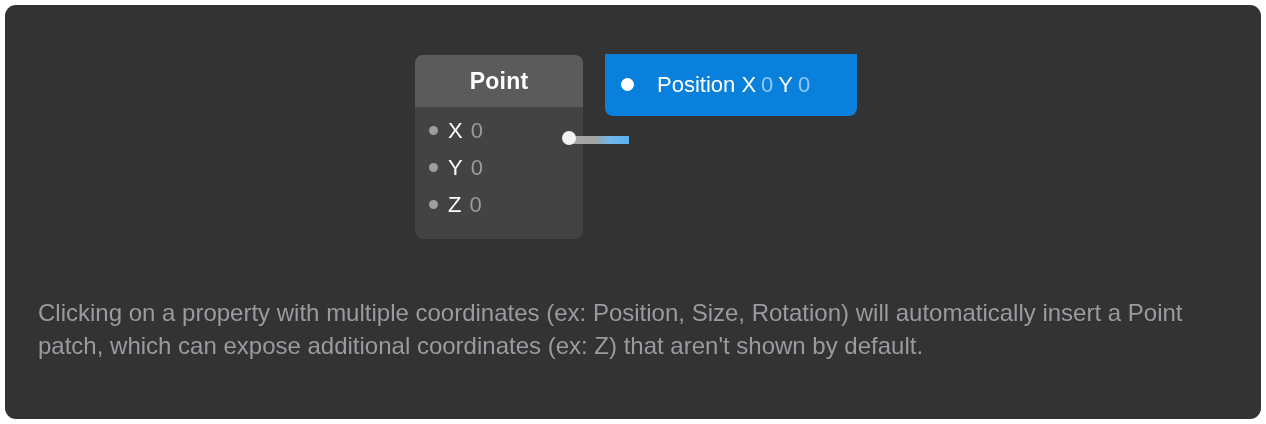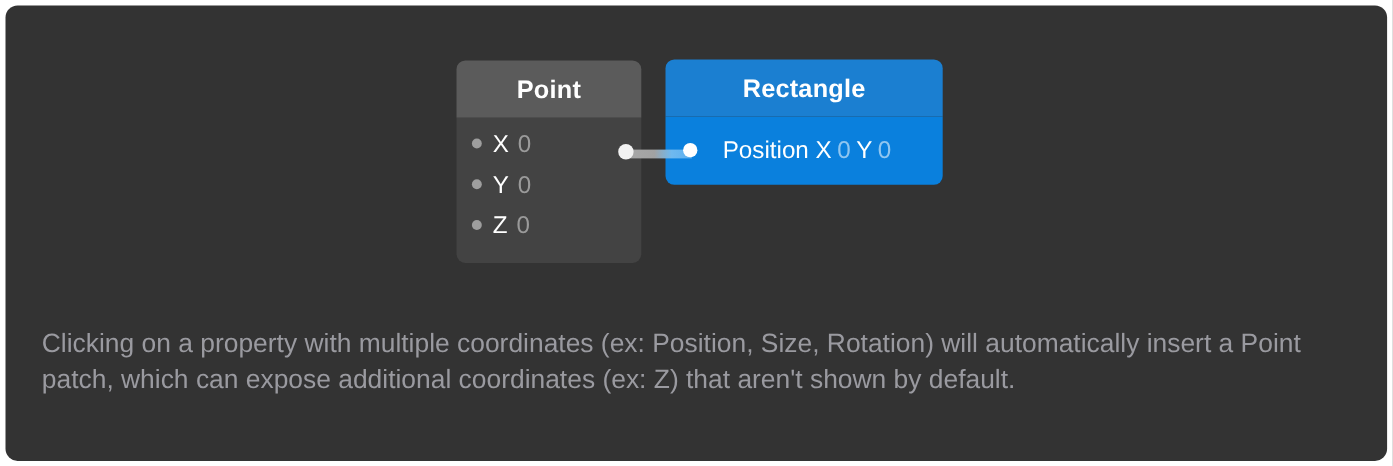--- a/index.html
+++ b/index.html
@@ -214,21 +214,20 @@
           <span class="port-value">0</span>
         </div>
 
       </div>
       <div id="point-out-dot"></div>
     </div>
 
     <div id="wire"></div>
 
     <div class="node" id="rect-node">
-      <div class="node-header">Rectangle</div>
       <div class="node-body">
         <div id="rect-in-dot"></div>
         <div class="rect-row-text">
           <span class="rect-label">Position X</span><span class="sp"></span><span class="rect-value">0</span><span class="sp"></span><span class="rect-label">Y</span><span class="sp"></span><span class="rect-value">0</span>
         </div>
       </div>
     </div>
 
   </div>
 

